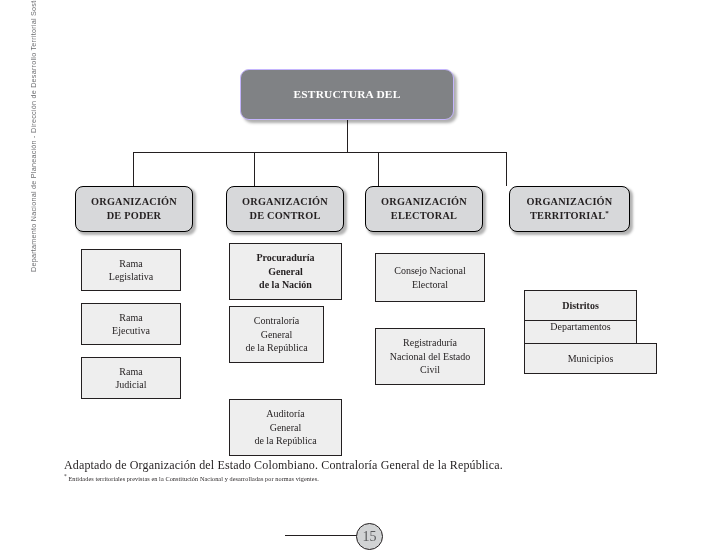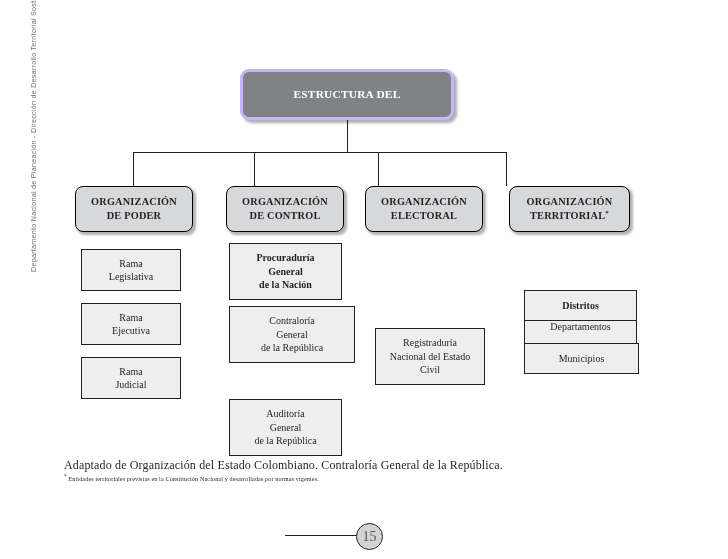--- a/index.html
+++ b/index.html
@@ -54,21 +54,21 @@
     align-items: center;
     justify-content: center;
     text-align: center;
   }
   #title-box {
     left: 240px;
     top: 69px;
     width: 214px;
     height: 51px;
     background: #808285;
-    border: 3px solid #c4b5fd;
+    border: 1px solid #c4b5fd;
     border-radius: 9px;
     box-shadow: 3px 3px 3px rgba(0,0,0,.32);
     color: #ffffff;
     font-weight: bold;
     font-size: 11.4px;
     line-height: 15px;
     letter-spacing: .2px;
   }
 
   
@@ -102,29 +102,29 @@
     font-size: 10px;
     line-height: 13.5px;
     color: #231f20;
   }
   
   #leaf-legislativa { left: 81px;  top: 249px; width: 100px; height: 42px; }
   #leaf-ejecutiva   { left: 81px;  top: 303px; width: 100px; height: 42px; }
   #leaf-judicial    { left: 81px;  top: 357px; width: 100px; height: 42px; }
   
   #leaf-procuraduria { left: 229px; top: 243px; width: 113px; height: 57px; font-weight: bold; }
-  #leaf-contraloria  { left: 229px; top: 306px; width: 126px; height: 57px; }
+  #leaf-contraloria  { left: 229px; top: 306px; width: 95px; height: 57px; }
   #leaf-auditoria    { left: 229px; top: 375px; width: 113px; height: 57px; margin-top: 24px; }
   
   #leaf-consejo       { left: 375px; top: 253px; width: 110px; height: 49px; }
   #leaf-registraduria { left: 375px; top: 328px; width: 110px; height: 57px; }
   
   #leaf-departamentos { left: 524px; top: 258px; width: 113px; height: 48px; margin-top: 45px; }
   #leaf-distritos     { left: 524px; top: 290px; width: 113px; height: 31px; font-weight: bold; }
-  #leaf-municipios    { left: 524px; top: 343px; width: 115px; height: 31px; text-align: right; }
+  #leaf-municipios    { left: 524px; top: 343px; width: 133px; height: 31px; text-align: right; }
 
   
   #source-line {
     position: absolute;
     left: 64px;
     top: 458px;
     font-size: 12px;
     letter-spacing: .15px;
     color: #231f20;
     white-space: nowrap;
@@ -253,20 +253,26 @@
     </div>
   </div>
   <div class="node leaf" id="leaf-auditoria">
     <div>
       <div>Auditoría</div>
       <div>General</div>
       <div>de la República</div>
     </div>
   </div>
 
+  <div class="node leaf" id="leaf-consejo">
+    <div>
+      <div>Consejo Nacional</div>
+      <div>Electoral</div>
+    </div>
+  </div>
   <div class="node leaf" id="leaf-registraduria">
     <div>
       <div>Registraduría</div>
       <div>Nacional del Estado</div>
       <div>Civil</div>
     </div>
   </div>
 
   <div class="node leaf" id="leaf-departamentos">
     <div>Departamentos</div>

